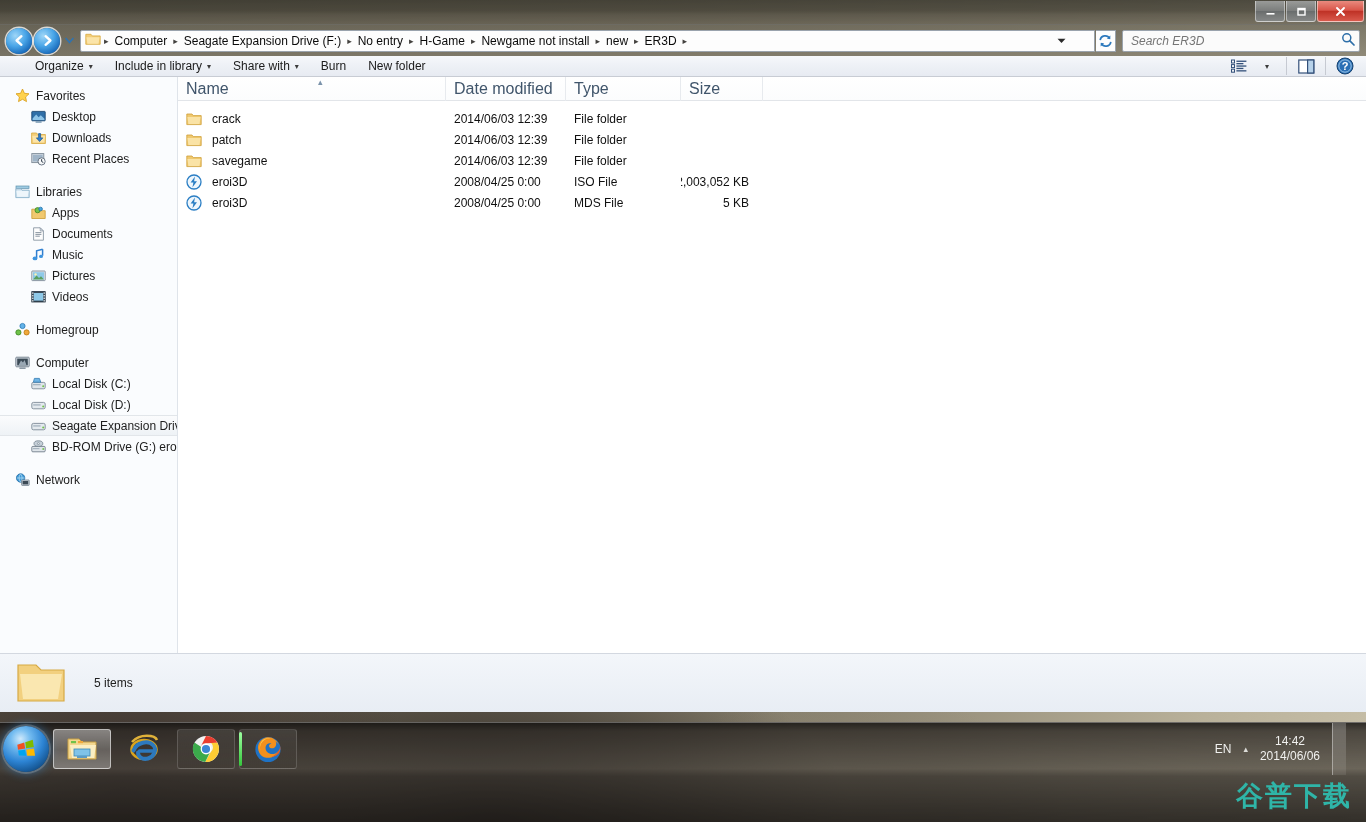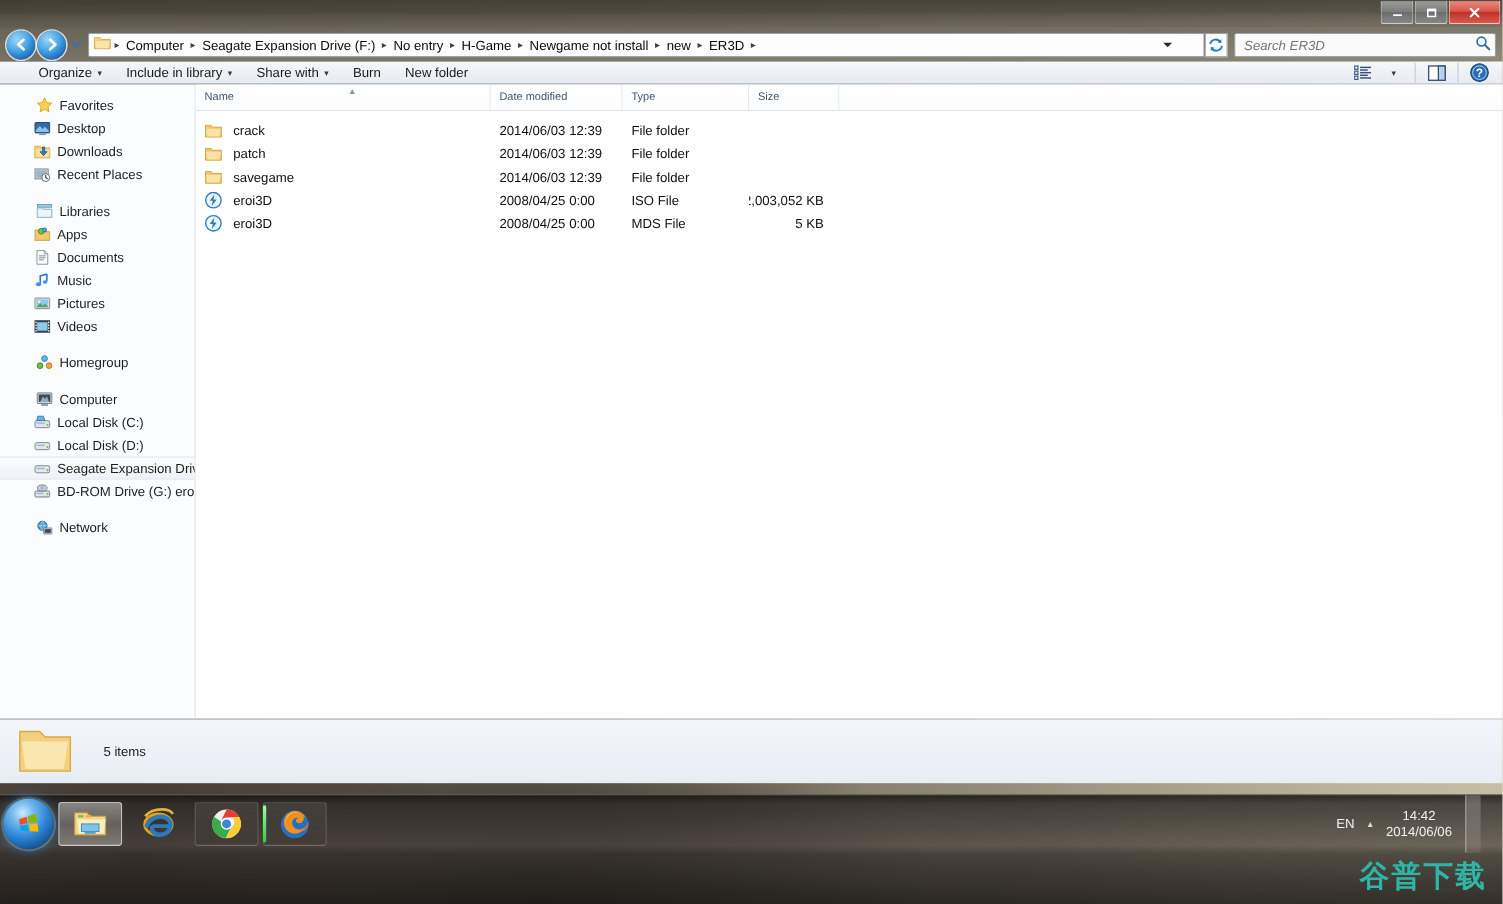--- a/index.html
+++ b/index.html
@@ -182,21 +182,21 @@
     background: #fafcfe;
     border-right: 1px solid #dfe4ea;
     padding-top: 8px;
     overflow: hidden;
     position: relative;
   }
   .navgroup { margin-bottom: 12px; }
   .navitem {
     height: 21px;
     display: flex; align-items: center;
-    padding-left: 32px;
+    padding-left: 14px;
     font-size: 12px; color: #1d1d1d;
     white-space: nowrap;
     cursor: default;
   }
   .navitem.child { padding-left: 30px; }
   .navitem.selected {
     background: linear-gradient(180deg, #fbfcfd 0%, #eef2f6 100%);
     border-top: 1px solid #e2e6ea;
     border-bottom: 1px solid #e2e6ea;
   }
@@ -210,21 +210,21 @@
   #listpane { flex: 1; background: #fff; position: relative; }
   #colhead {
     height: 24px;
     background: linear-gradient(180deg,#ffffff 0%,#fbfcfd 100%);
     border-bottom: 1px solid #e2e5e9;
     display: flex; align-items: center;
     position: relative;
   }
   .col {
     height: 24px; display: flex; align-items: center;
-    font-size: 10px; color: #40556b;
+    font-size: 16px; color: #40556b;
     padding-left: 8px;
     border-right: 1px solid #e7eaee;
     cursor: default;
     position: relative;
   }
   #sortarrow {
     position: absolute; left: 140px; top: 0px;
     color: #7b93ab; font-size: 9px;
   }
   .row {

